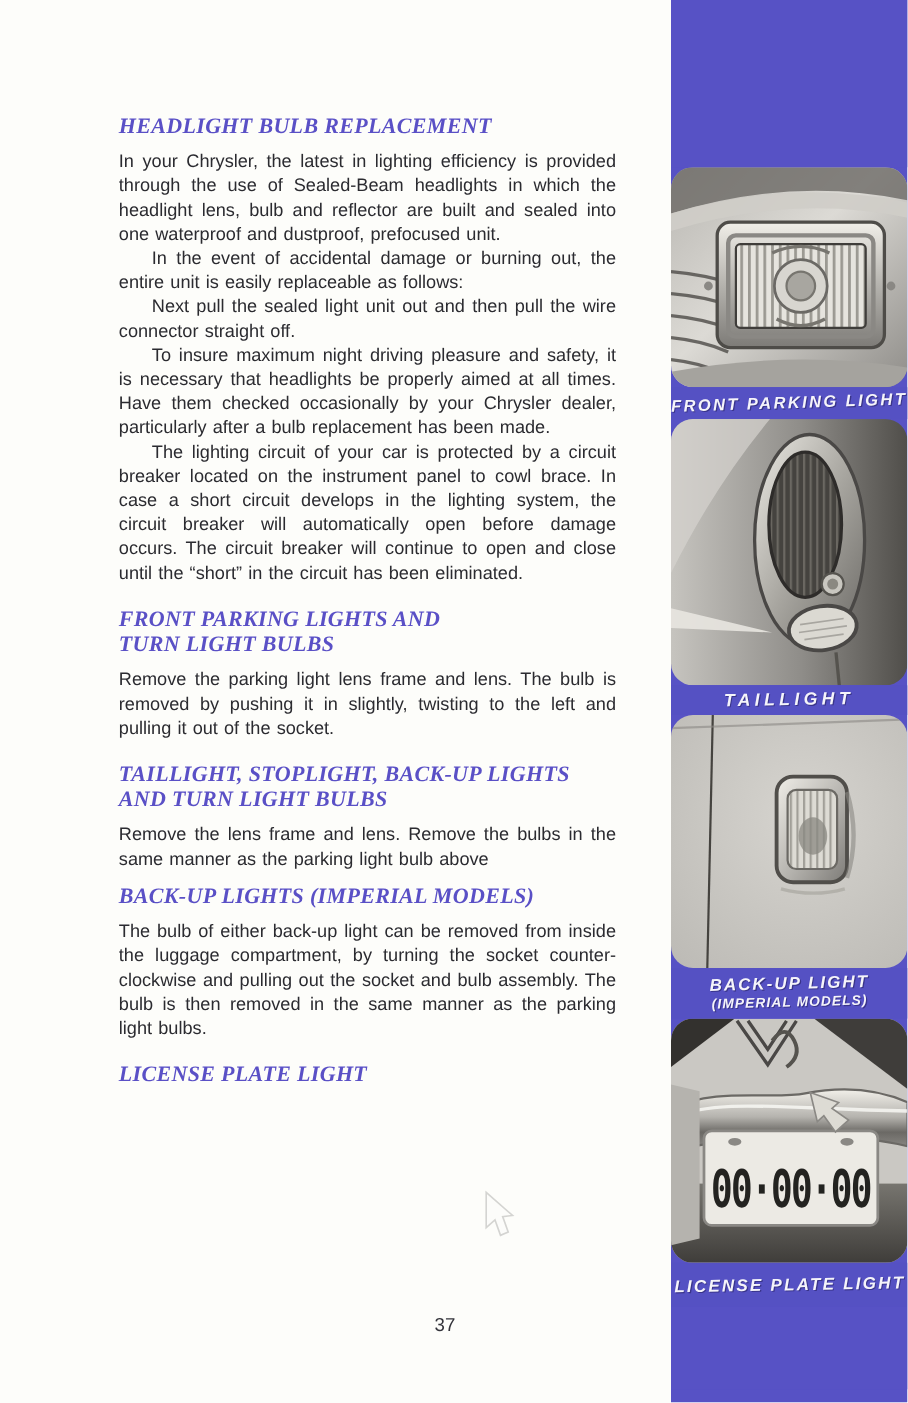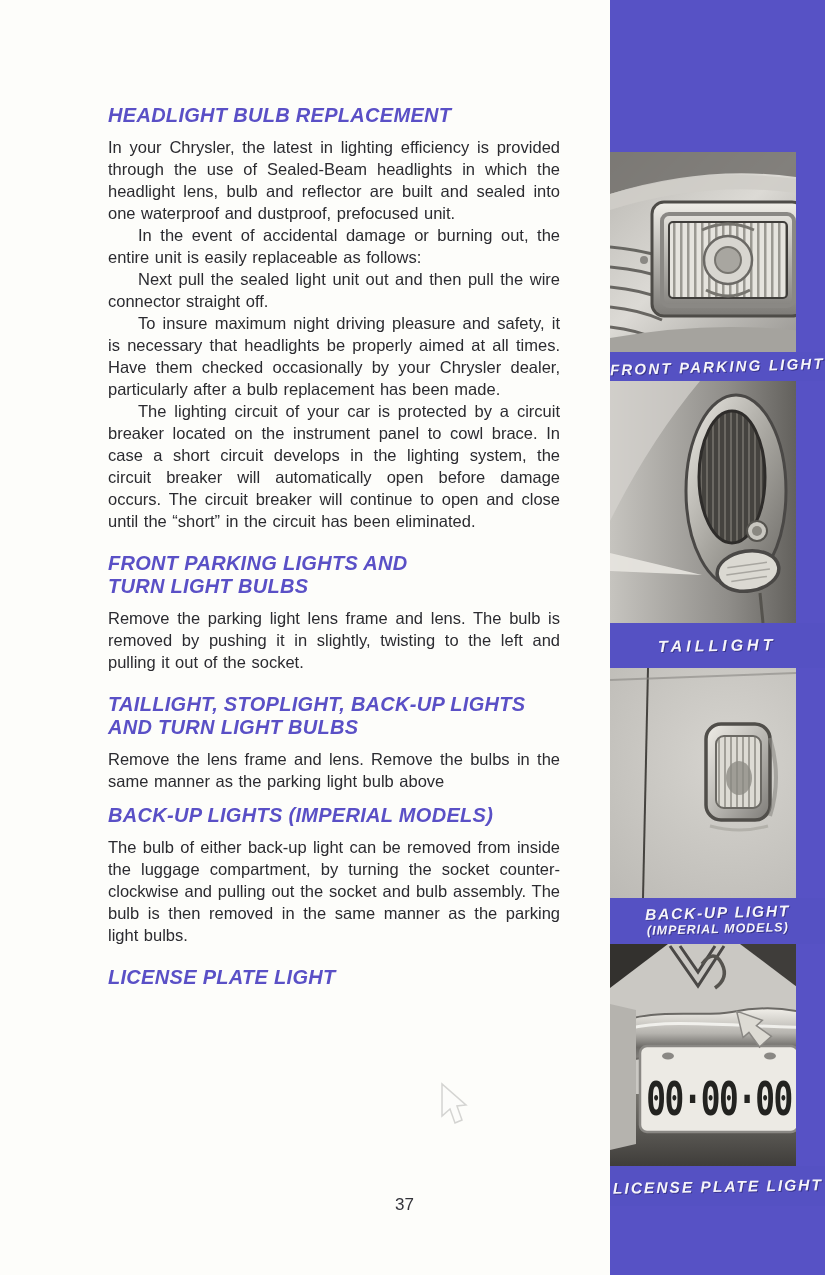--- a/index.html
+++ b/index.html
@@ -8,39 +8,39 @@
     background:#fdfdfa;
     font-family:"Liberation Sans",sans-serif;
   }
   
   .text-col{position:absolute;left:108px;top:104px;width:452px;}
   .section-heading{
     color:#5a50c6;
     font:italic 700 20px/23px "Liberation Sans",sans-serif;
     letter-spacing:.3px;margin:0 0 9px 0;
   }
-  .section-heading .hline{display:block;}
+  .section-heading .hline{display:block;font-family:Liberation Serif, serif;}
   .mt{margin-top:20px;}
   .mt-sm{margin-top:12px;}
   .body-par{
     font:400 16.5px/22px "Liberation Sans",sans-serif;
     color:#2b2b30;text-align:justify;margin:0;word-spacing:1px;
   }
   .indent{text-indent:30px;}
   .page-number{
     position:absolute;left:395px;top:1195px;width:50px;text-align:left;
     font:400 17px/20px "Liberation Sans",sans-serif;color:#33333a;
   }
   
   .sidebar{
     position:absolute;left:610px;top:0;width:215px;height:1275px;
     background:#5752c5;
   }
   .blue-block{width:215px;background:#5752c5;}
-  .figure{width:186px;display:block;overflow:hidden;}
+  .figure{width:215px;display:block;overflow:hidden;border-radius:20px;}
   .figure svg{display:block;}
   .caption-band{
     width:215px;background:#5551c3;display:flex;flex-direction:column;
     align-items:center;justify-content:center;
   }
   .caption-text{
     color:#f5f4fa;font:italic 700 15px/17px "Liberation Sans",sans-serif;
     letter-spacing:2.2px;white-space:nowrap;
     text-shadow:1px 1px 0 rgba(35,30,90,.55);
   }
@@ -182,21 +182,21 @@
       <circle cx="147" cy="150" r="5" fill="#8a8881"></circle>
       <g transform="rotate(-8 138 190)">
         <ellipse cx="138" cy="190" rx="31" ry="20" fill="#dbd9d2" stroke="#4a4846" stroke-width="3.5"></ellipse>
         <path d="M118,184 L158,184 M116,191 L160,191 M120,198 L156,198" stroke="#a8a6a0" stroke-width="1.5"></path>
       </g>
       <polygon points="0,172 92,194 0,190" fill="#e8e6e0" opacity="0.9"></polygon>
       <path d="M150,212 L153,242" stroke="#55534e" stroke-width="3"></path>
     </svg>
   </div>
 
-  <div class="caption-band" style="height:45px;">
+  <div class="caption-band" style="height:27px;">
     <span class="caption-text cap2">TAILLIGHT</span>
   </div>
 
   <div class="figure" style="height:230px;">
     <svg width="215" height="230" viewBox="0 0 215 230">
       <defs>
         <pattern id="flutes3" width="6" height="10" patternUnits="userSpaceOnUse">
           <rect width="6" height="10" fill="#dddbd4"></rect>
             <rect width="2" height="10" fill="#a19f98"></rect>
         </pattern>

